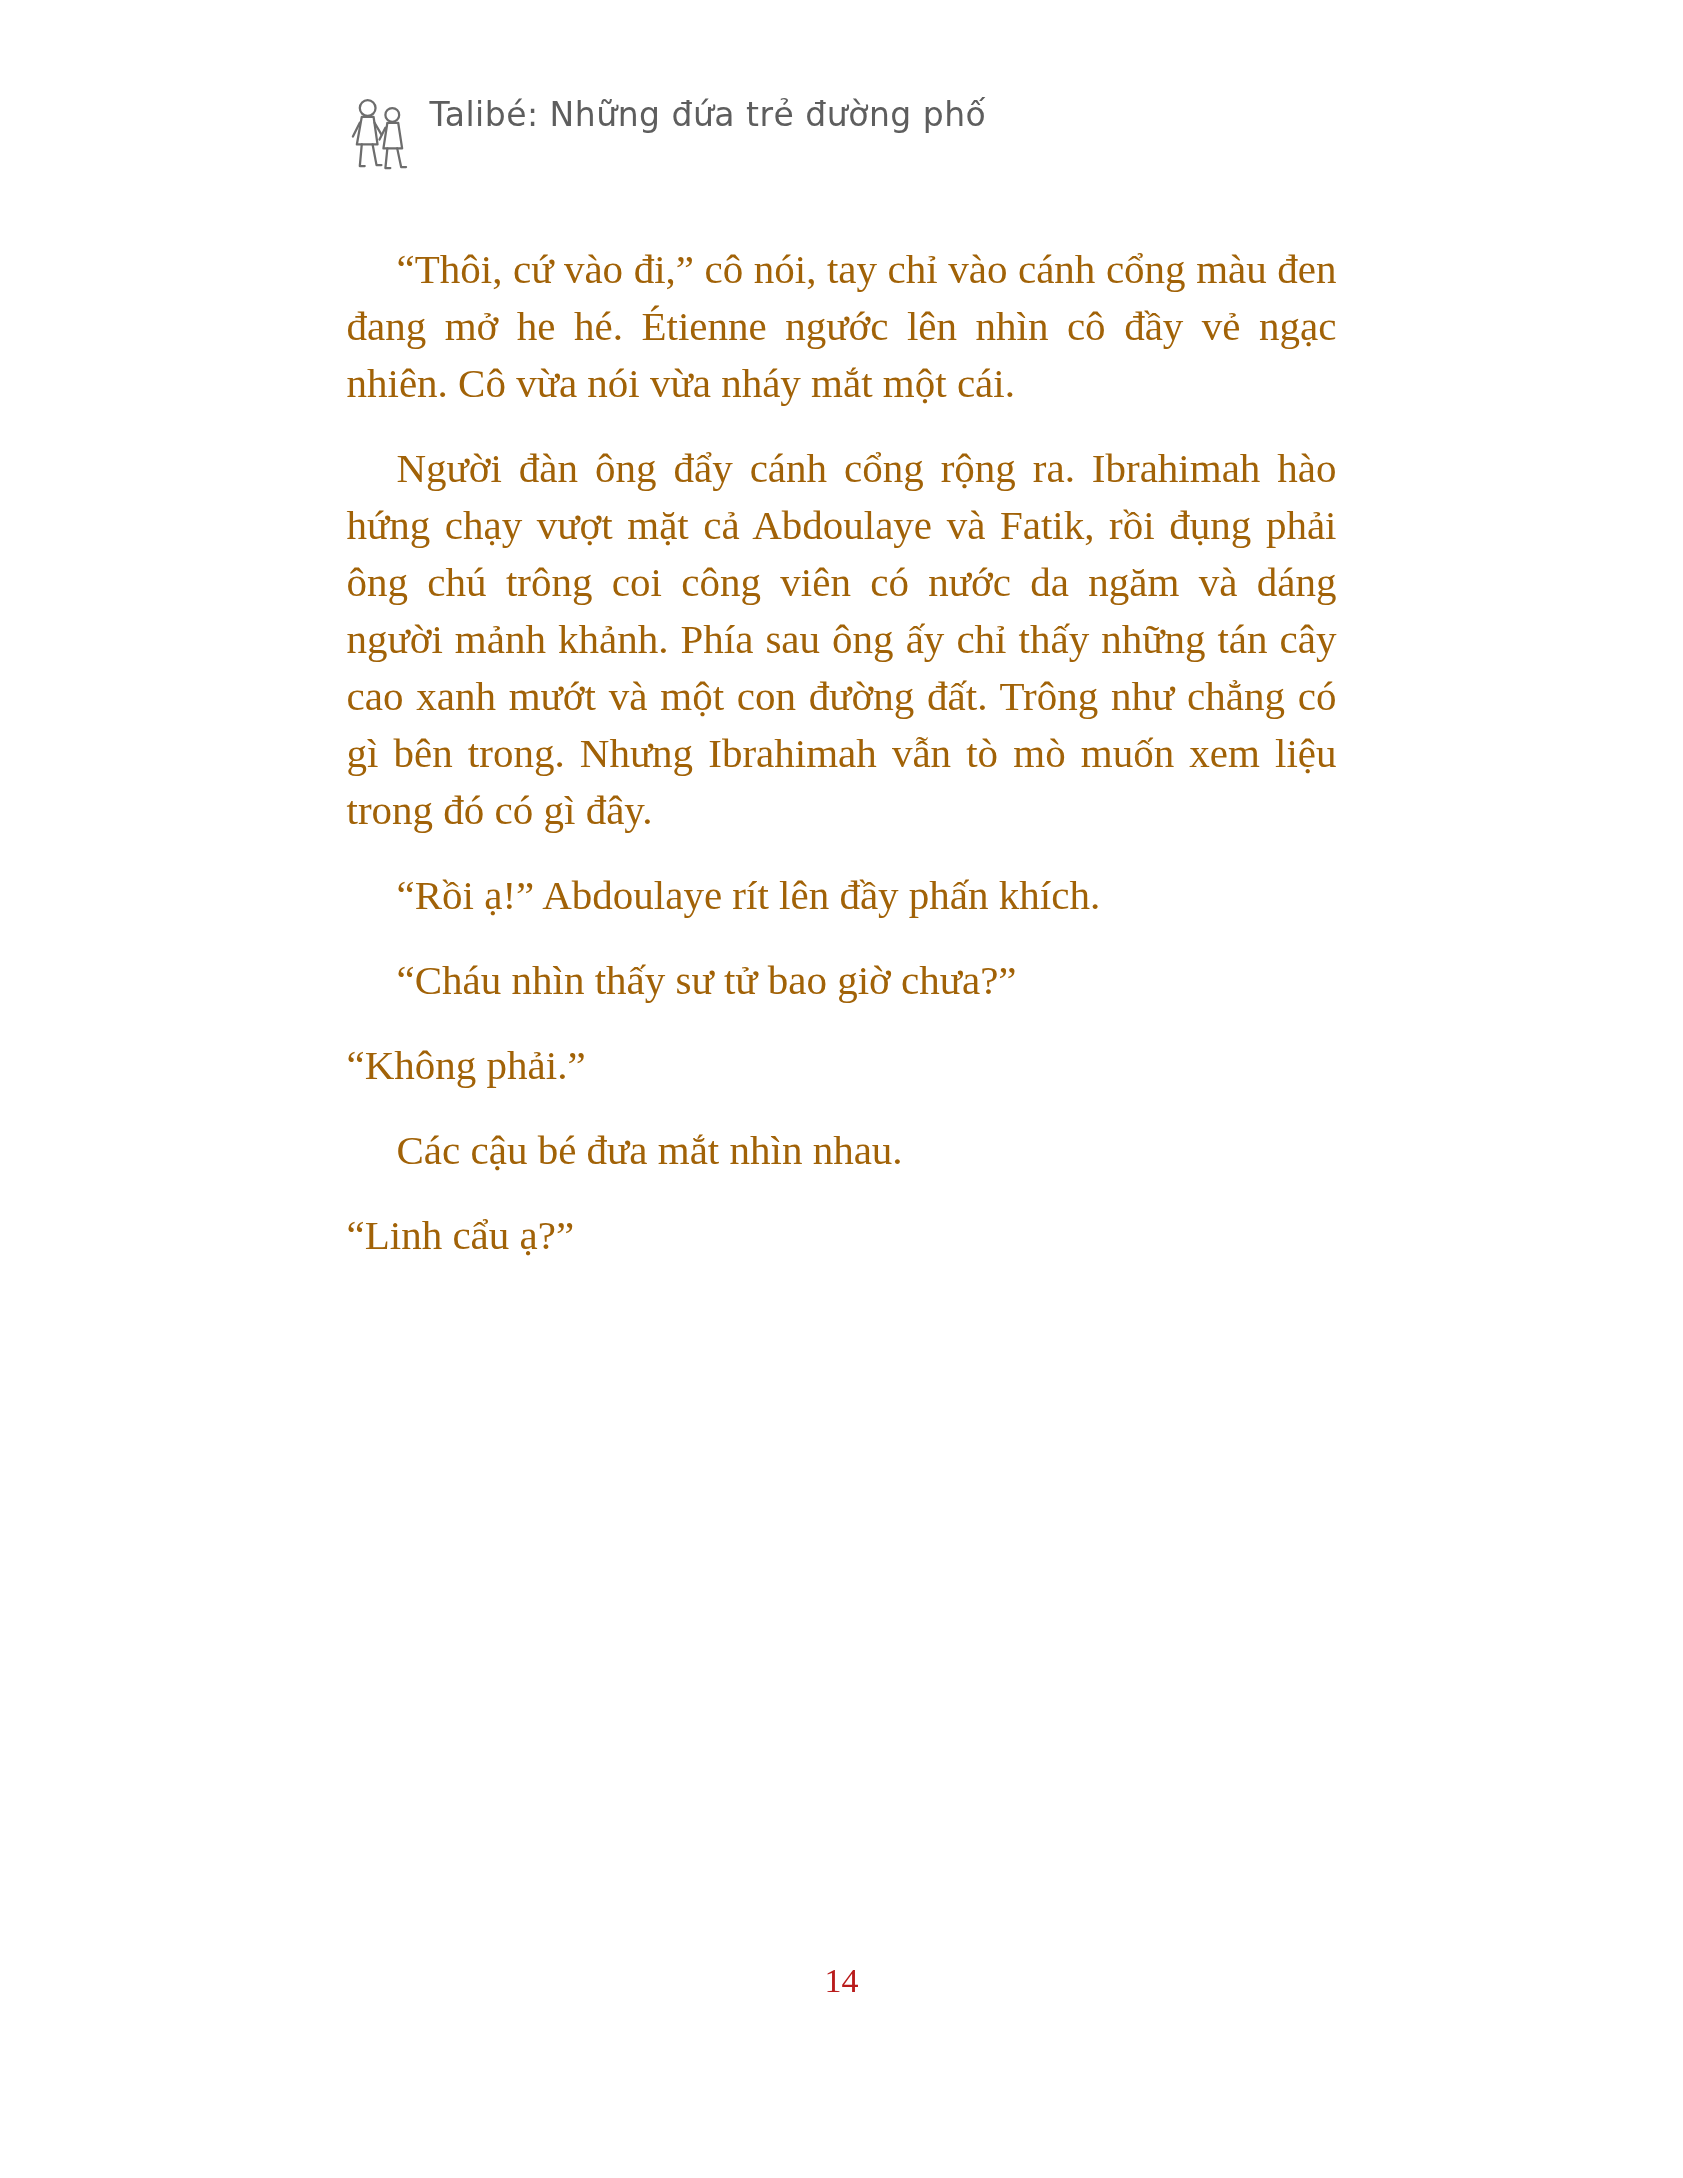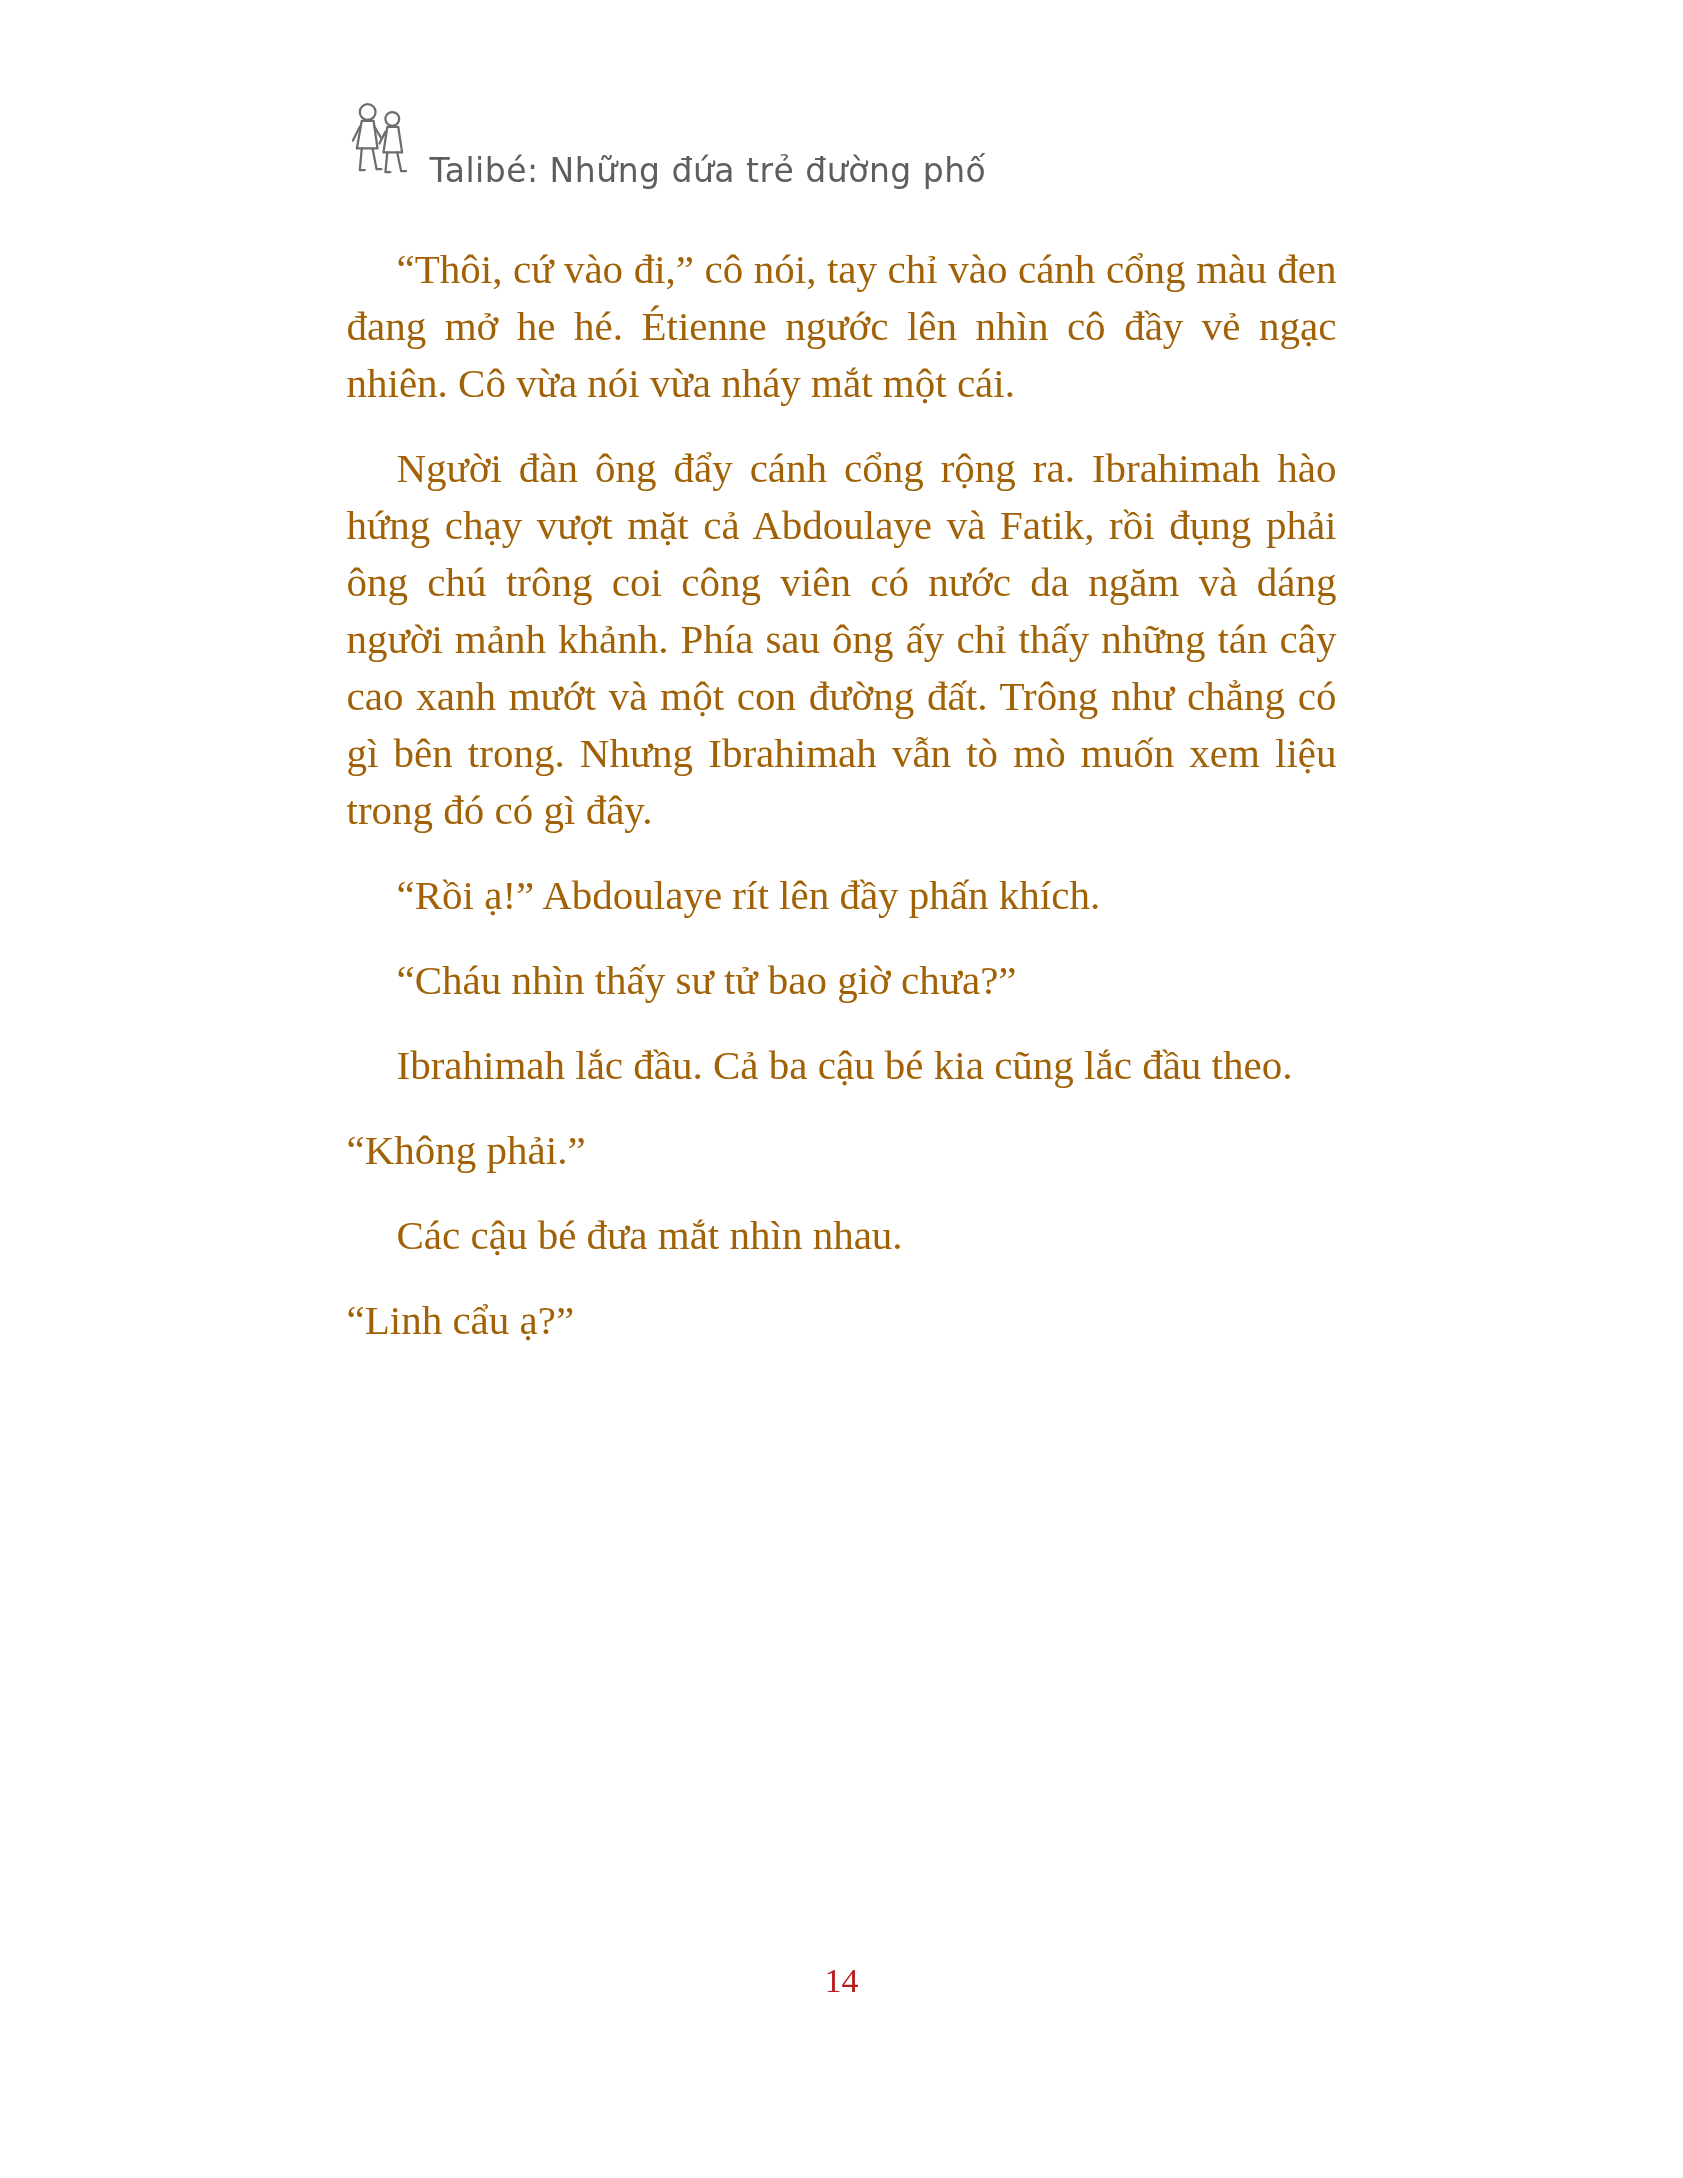--- a/index.html
+++ b/index.html
@@ -14,21 +14,21 @@
     background: #ffffff;
     overflow: hidden;
     font-family: "Liberation Serif", serif;
   }
   .content {
     width: 990px;
     margin: 0 auto;
   }
   .page-header {
     display: flex;
-    align-items: flex-end;
+    align-items: flex-start;
     gap: 20px;
     padding-top: 95px;
     height: 95px;
   }
   .header-icon {
     flex: 0 0 auto;
     display: inline-block;
     line-height: 0;
   }
   .book-title {
@@ -89,21 +89,20 @@
         </svg>
       </span>
       <span class="book-title">Talibé: Những đứa trẻ đường phố</span>
     </header>
 
     <article class="page-body">
       <p>“Thôi, cứ vào đi,” cô nói, tay chỉ vào cánh cổng màu đen đang mở he hé. Étienne ngước lên nhìn cô đầy vẻ ngạc nhiên. Cô vừa nói vừa nháy mắt một cái.</p>
       <p>Người đàn ông đẩy cánh cổng rộng ra. Ibrahimah hào hứng chạy vượt mặt cả Abdoulaye và Fatik, rồi đụng phải ông chú trông coi công viên có nước da ngăm và dáng người mảnh khảnh. Phía sau ông ấy chỉ thấy những tán cây cao xanh mướt và một con đường đất. Trông như chẳng có gì bên trong. Nhưng Ibrahimah vẫn tò mò muốn xem liệu trong đó có gì đây.</p>
       <p>“Rồi ạ!” Abdoulaye rít lên đầy phấn khích.</p>
       <p>“Cháu nhìn thấy sư tử bao giờ chưa?”</p>
-      <p>Ibrahimah lắc đầu. Cả ba cậu bé kia cũng lắc đầu theo.</p>
       <p class="no-indent">“Không phải.”</p>
       <p>Các cậu bé đưa mắt nhìn nhau.</p>
       <p class="no-indent">“Linh cẩu ạ?”</p>
     </article>
 
   </div>
 
   <footer class="page-footer">
     <span class="page-number">14</span>
   </footer>

